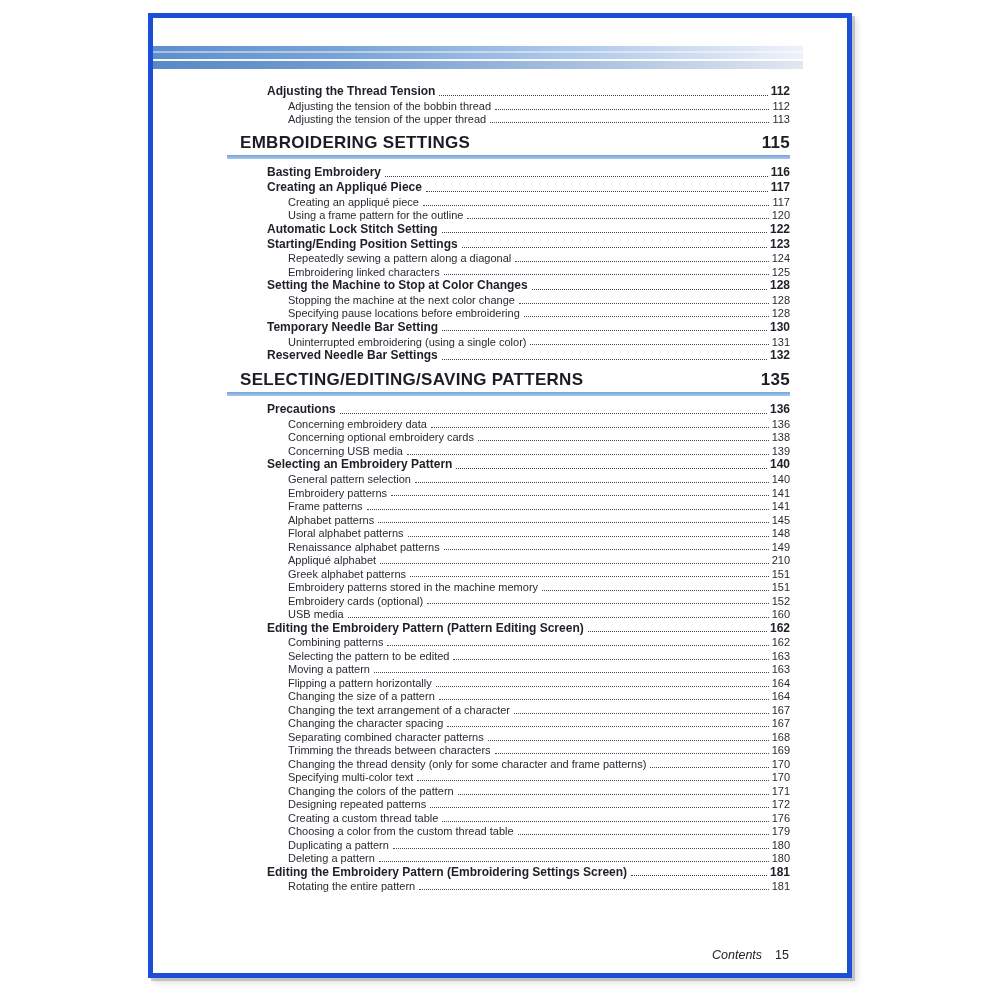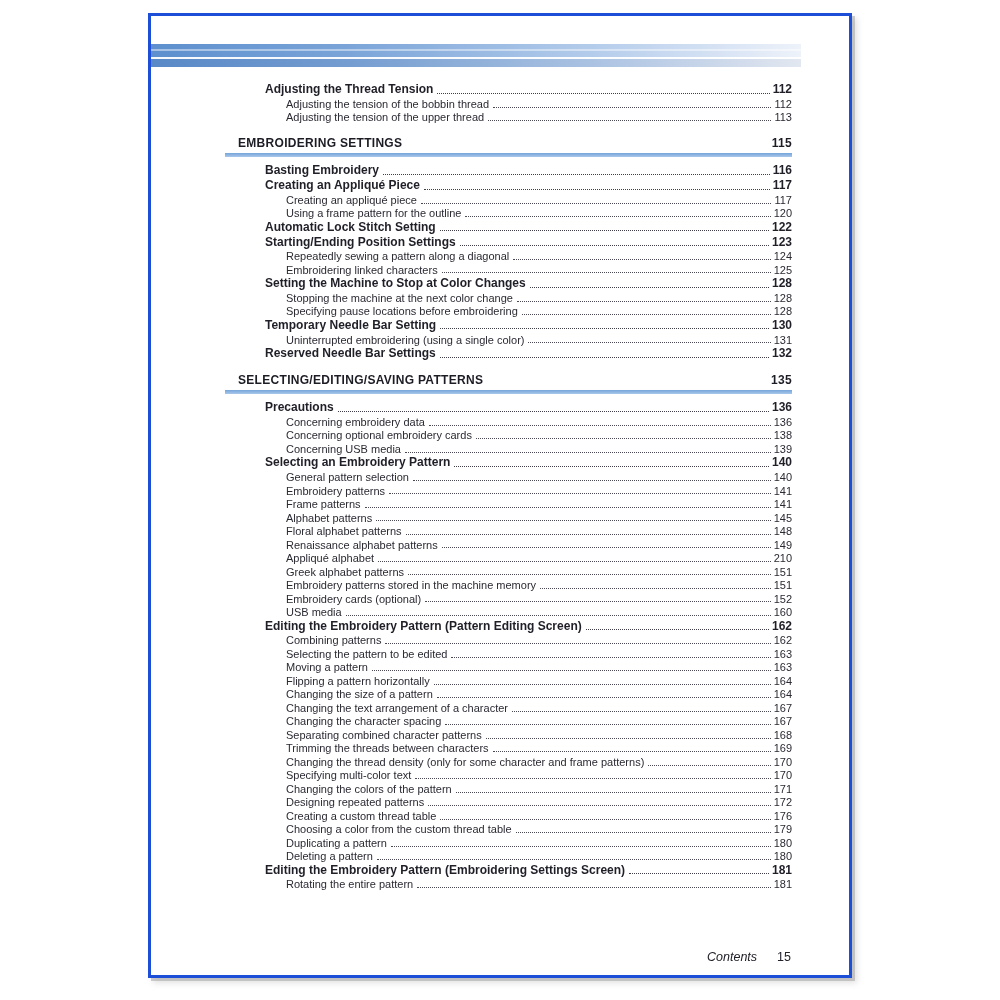--- a/index.html
+++ b/index.html
@@ -10,21 +10,21 @@
     font-family: "Liberation Sans", sans-serif;
   }
   .stage { position: relative; width: 1000px; height: 1000px; }
 
   .page {
     position: absolute;
     left: 148px; top: 13px;
     width: 704px; height: 965px;
     box-sizing: border-box;
     background: #ffffff;
-    border: 3px solid #1d4ed8;
+    border: 5px solid #1d4ed8;
     box-shadow: 3px 3px 0 rgba(150,150,150,0.45), 5px 5px 6px rgba(170,170,170,0.35);
   }
 
   .banner {
     position: absolute;
     left: 0; top: 28px;
     width: 650px; height: 23px;
     background:
       linear-gradient(to bottom,
         rgba(255,255,255,0)    0px,  rgba(255,255,255,0)    5px,
@@ -39,21 +39,21 @@
     position: absolute;
     left: 74px; right: 57px; top: 66px;
   }
 
   .chapter { margin: 5px 0 6px 0; }
   .chapter .head {
     display: flex; align-items: flex-end;
     height: 21px;
     padding-left: 13px;
     font-weight: 700;
-    font-size: 12px;
+    font-size: 17px;
     letter-spacing: 0.3px;
     color: #1c1c25;
     line-height: 1.05;
   }
   .chapter .spacer { flex: 1 1 auto; }
   .chapter .rule {
     height: 4.5px; margin-top: 3px;
     background: linear-gradient(to bottom, #75a5da, #a9c7ea);
   }
 
@@ -80,21 +80,21 @@
     color: #2a2a33;
   }
   .row.l2 .dots { border-bottom-color: #4a4a54; margin-bottom: 2.5px; }
 
   .footer {
     position: absolute;
     right: 58px; bottom: 11px;
     font-size: 12.5px;
     color: #22222b;
   }
-  .footer .label { font-style: italic; margin-right: 20px; }
+  .footer .label { font-style: italic; margin-right: 13px; }
 </style>
 </head>
 <body>
 
 <div class="stage">
   <div class="page">
     <div class="banner"></div>
     <div class="content">
         <div class="row l1">
           <span class="t">Adjusting the Thread Tension</span>

